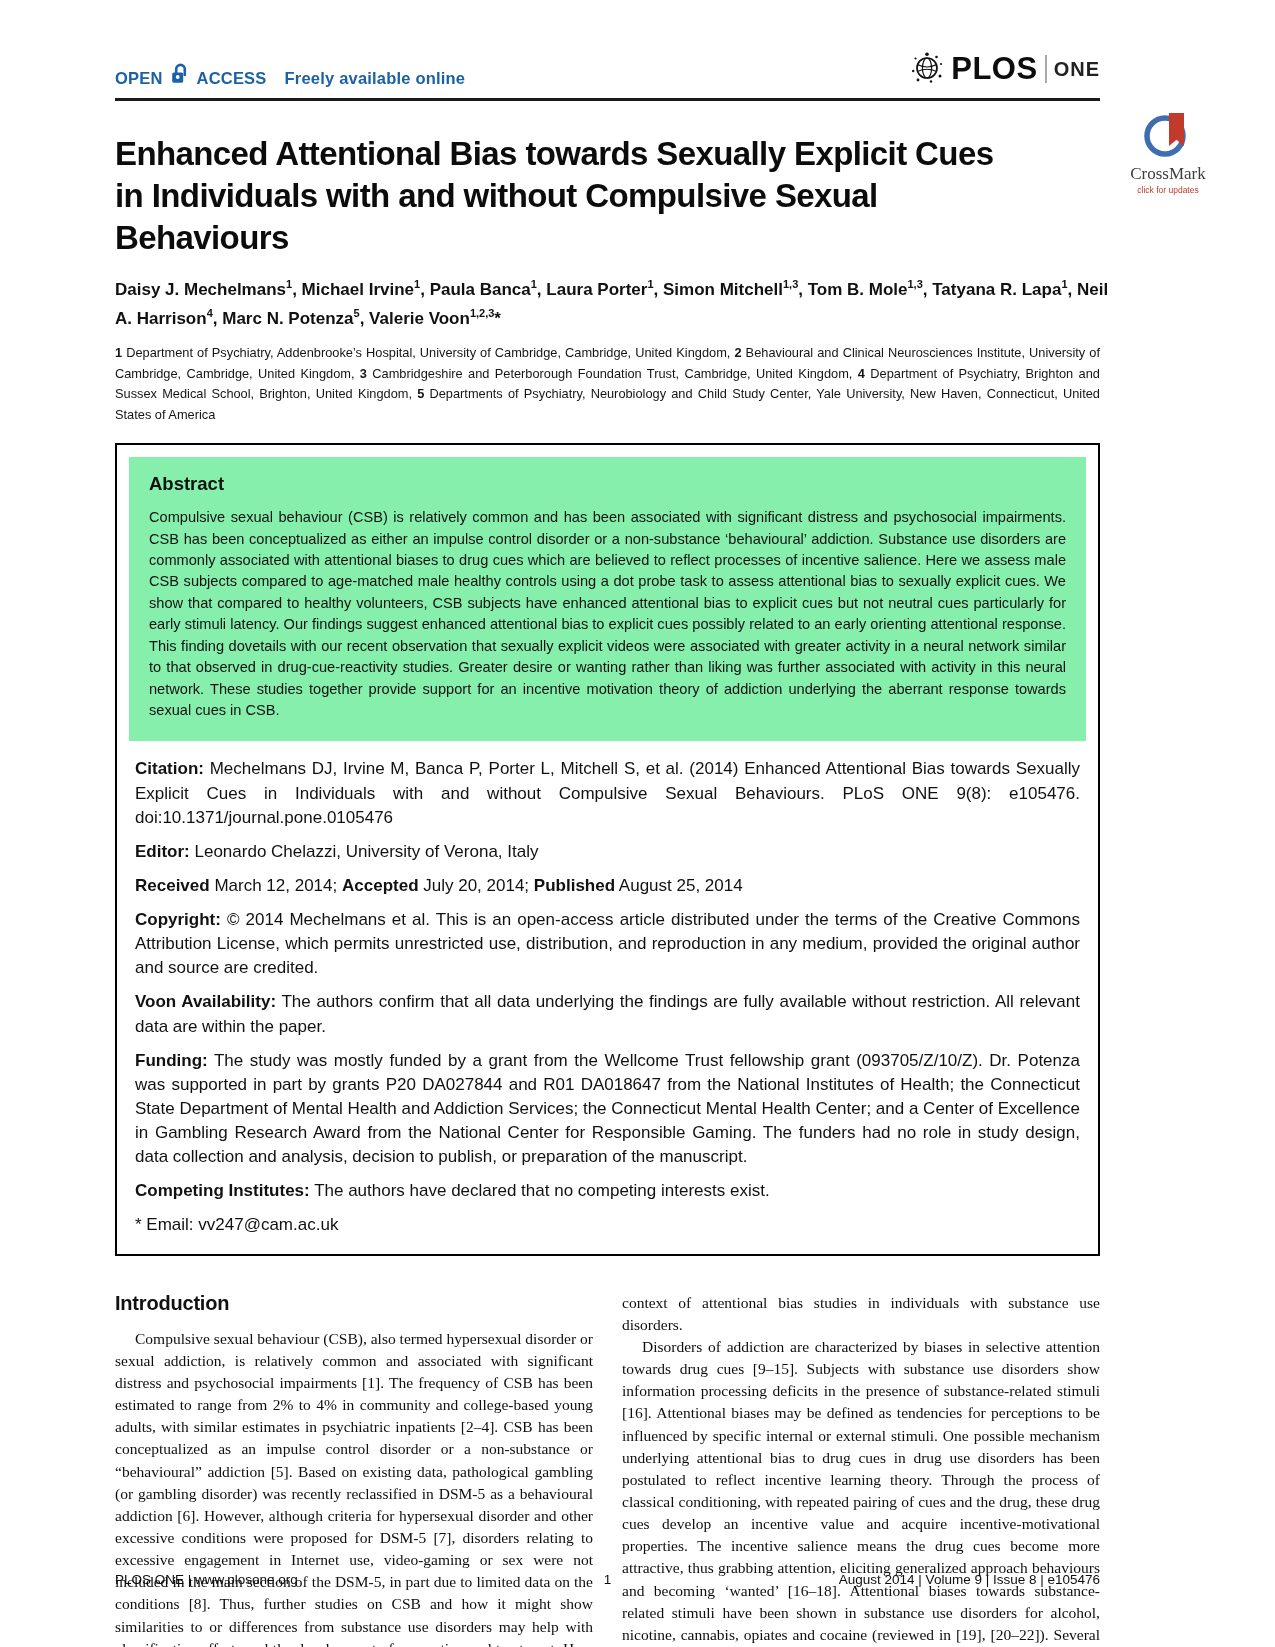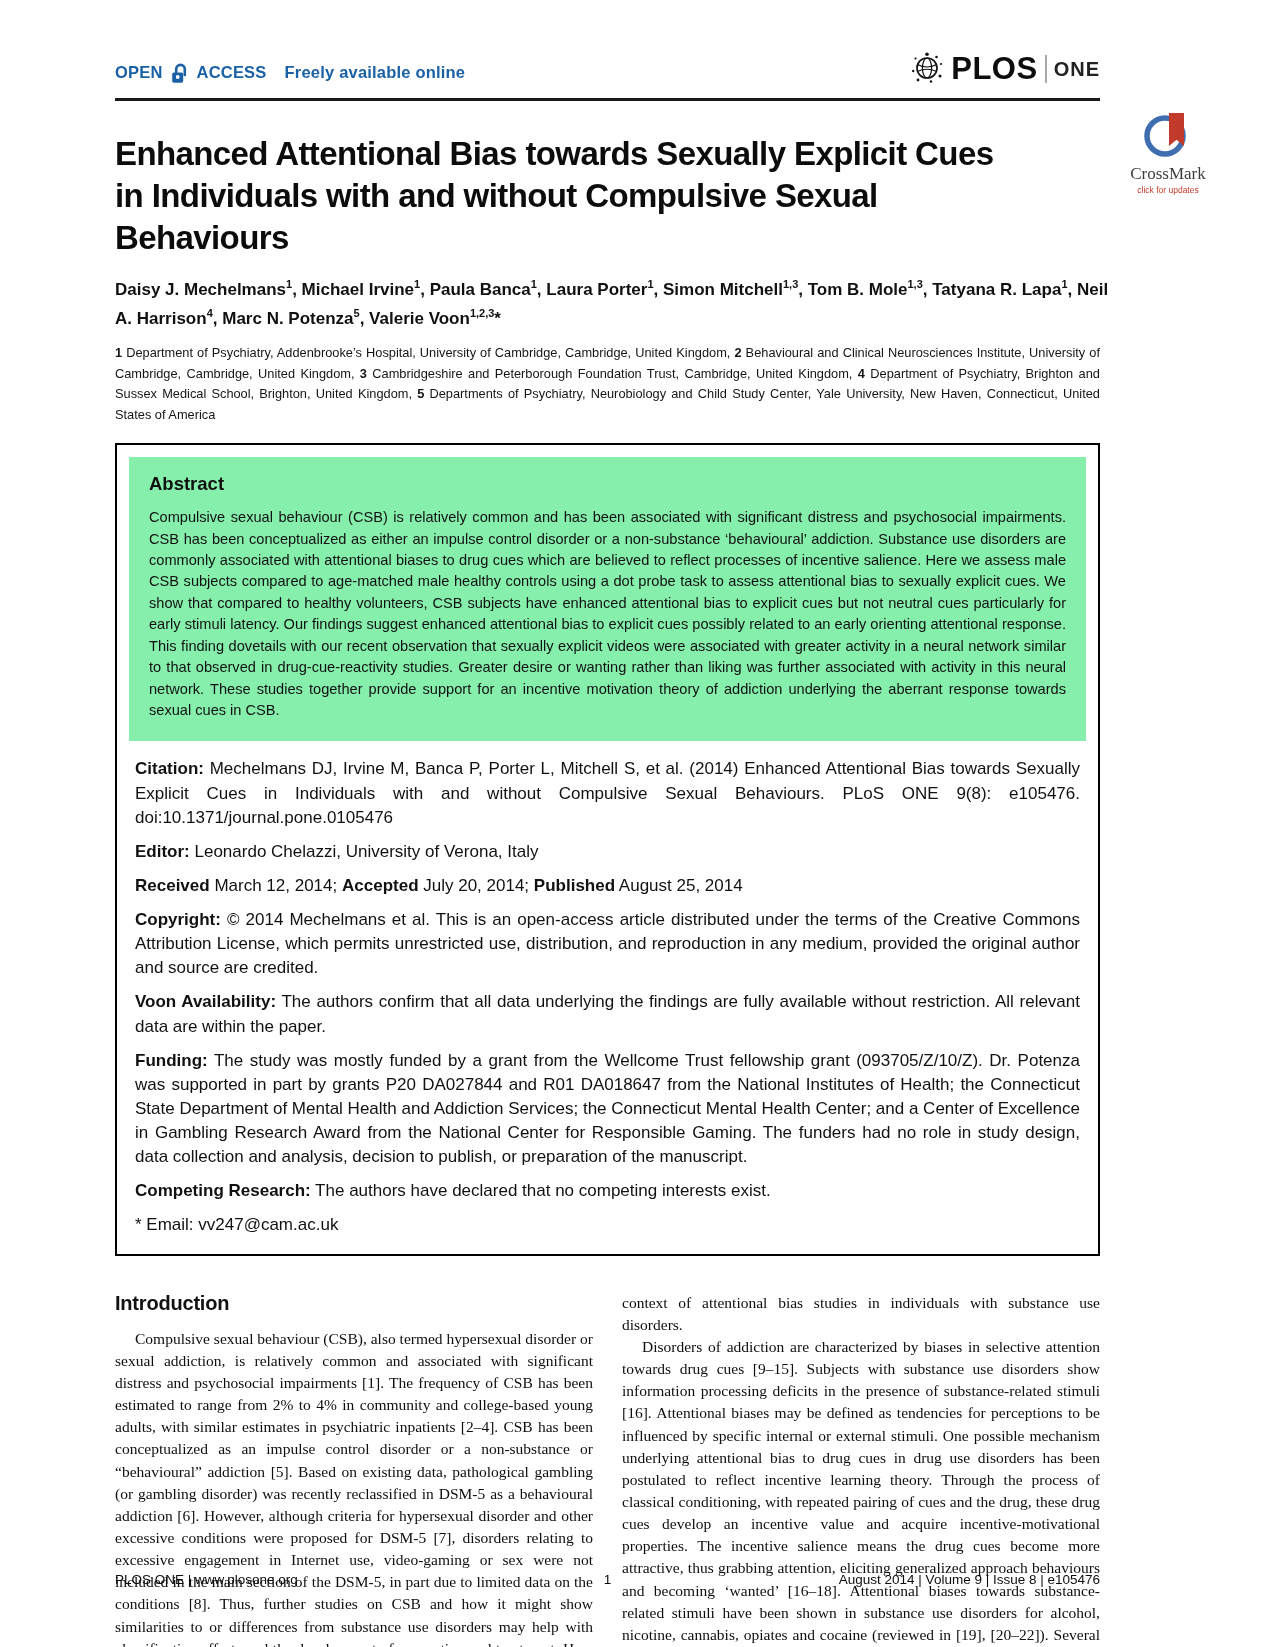--- a/index.html
+++ b/index.html
@@ -9,21 +9,21 @@
     font-family:"Liberation Sans", sans-serif; color:#111;
   }
   .content { width:985px; margin-left:115px; }
 
   
   .hdr {
     display:flex; justify-content:space-between; align-items:flex-end;
     padding-top:50px; padding-bottom:10px; border-bottom:3px solid #1a1a1a;
   }
   .hdr-left {
-    display:flex; align-items:flex-start; gap:6px;
+    display:flex; align-items:flex-end; gap:6px;
     color:#1a61a5; font-weight:bold; font-size:16.5px; letter-spacing:0.2px;
   }
   .hdr-left .lock { display:inline-block; margin:0 2px; }
   .plos-logo { display:flex; align-items:center; gap:7px; }
   .plos-word { font-size:31px; font-weight:900; letter-spacing:0.5px; color:#0d0d0d; }
   .plos-sep { width:2px; height:28px; background:#aaa; }
   .plos-one { font-size:20px; font-weight:bold; color:#222; letter-spacing:1px; }
 
   
   .title {
@@ -133,21 +133,21 @@
       <h2>Abstract</h2>
       <p>Compulsive sexual behaviour (CSB) is relatively common and has been associated with significant distress and psychosocial impairments. CSB has been conceptualized as either an impulse control disorder or a non-substance ‘behavioural’ addiction. Substance use disorders are commonly associated with attentional biases to drug cues which are believed to reflect processes of incentive salience. Here we assess male CSB subjects compared to age-matched male healthy controls using a dot probe task to assess attentional bias to sexually explicit cues. We show that compared to healthy volunteers, CSB subjects have enhanced attentional bias to explicit cues but not neutral cues particularly for early stimuli latency. Our findings suggest enhanced attentional bias to explicit cues possibly related to an early orienting attentional response. This finding dovetails with our recent observation that sexually explicit videos were associated with greater activity in a neural network similar to that observed in drug-cue-reactivity studies. Greater desire or wanting rather than liking was further associated with activity in this neural network. These studies together provide support for an incentive motivation theory of addiction underlying the aberrant response towards sexual cues in CSB.</p>
     </div>
     <div class="meta">
       <p><b>Citation:</b><span> Mechelmans DJ, Irvine M, Banca P, Porter L, Mitchell S, et al. (2014) Enhanced Attentional Bias towards Sexually Explicit Cues in Individuals with and without Compulsive Sexual Behaviours. PLoS ONE 9(8): e105476. doi:10.1371/journal.pone.0105476</span></p>
       <p><b>Editor:</b><span> Leonardo Chelazzi, University of Verona, Italy</span></p>
       <p><b>Received</b><span> March 12, 2014; </span><b>Accepted</b><span> July 20, 2014; </span><b>Published</b><span> August 25, 2014</span></p>
       <p><b>Copyright:</b><span> © 2014 Mechelmans et al. This is an open-access article distributed under the terms of the Creative Commons Attribution License, which permits unrestricted use, distribution, and reproduction in any medium, provided the original author and source are credited.</span></p>
       <p><b>Voon Availability:</b><span> The authors confirm that all data underlying the findings are fully available without restriction. All relevant data are within the paper.</span></p>
       <p><b>Funding:</b><span> The study was mostly funded by a grant from the Wellcome Trust fellowship grant (093705/Z/10/Z). Dr. Potenza was supported in part by grants P20 DA027844 and R01 DA018647 from the National Institutes of Health; the Connecticut State Department of Mental Health and Addiction Services; the Connecticut Mental Health Center; and a Center of Excellence in Gambling Research Award from the National Center for Responsible Gaming. The funders had no role in study design, data collection and analysis, decision to publish, or preparation of the manuscript.</span></p>
-      <p><b>Competing Research:</b><span> The authors have declared that no competing interests exist.</span></p>
+      <p><b>Competing Institutes:</b><span> The authors have declared that no competing interests exist.</span></p>
       <p>* Email: vv247@cam.ac.uk</p>
     </div>
   </div>
 
   <div class="intro">
     <div class="col">
       <h2>Introduction</h2>
       <p class="body-p indent">Compulsive sexual behaviour (CSB), also termed hypersexual disorder or sexual addiction, is relatively common and associated with significant distress and psychosocial impairments [1]. The frequency of CSB has been estimated to range from 2% to 4% in community and college-based young adults, with similar estimates in psychiatric inpatients [2–4]. CSB has been conceptualized as an impulse control disorder or a non-substance or “behavioural” addiction [5]. Based on existing data, pathological gambling (or gambling disorder) was recently reclassified in DSM-5 as a behavioural addiction [6]. However, although criteria for hypersexual disorder and other excessive conditions were proposed for DSM-5 [7], disorders relating to excessive engagement in Internet use, video-gaming or sex were not included in the main section of the DSM-5, in part due to limited data on the conditions [8]. Thus, further studies on CSB and how it might show similarities to or differences from substance use disorders may help with classification efforts and the development of prevention and treatment. Here we assess attentional bias towards sexual cues individuals with and without CSB, placing the findings in the</p>
     </div>
     <div class="col">

